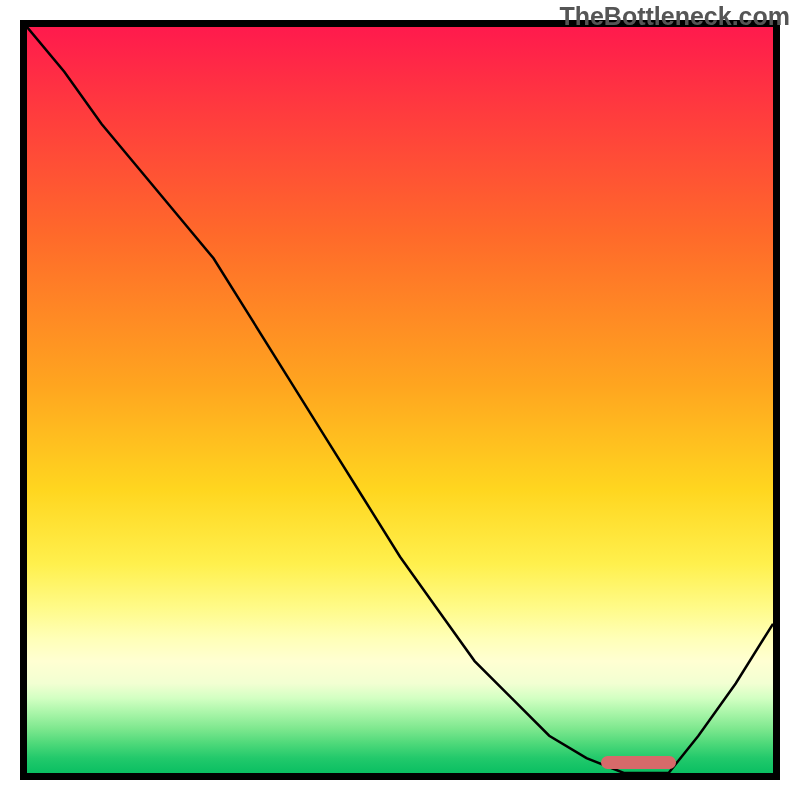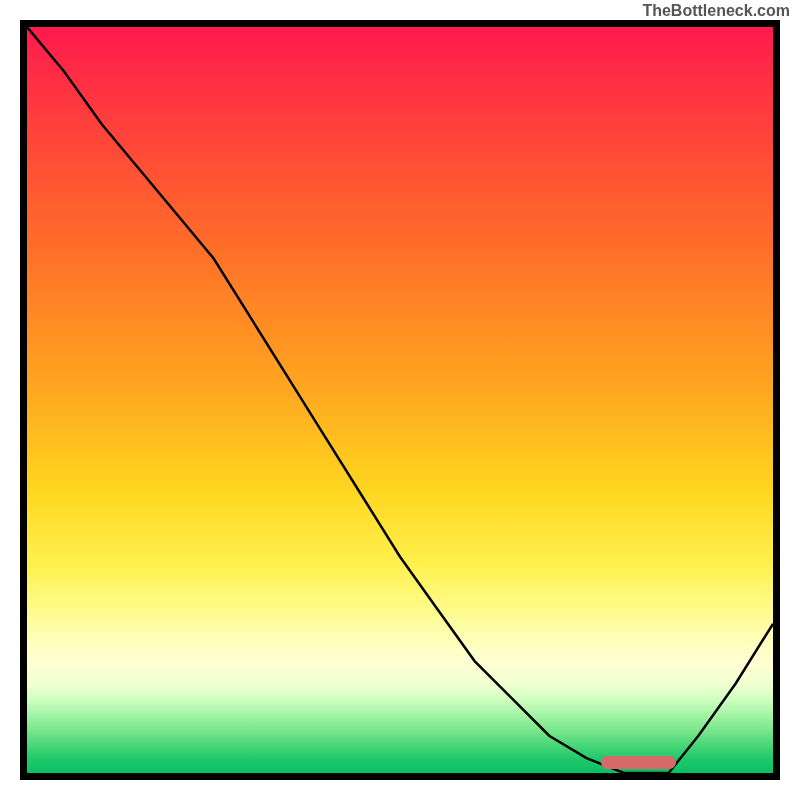--- a/index.html
+++ b/index.html
@@ -8,21 +8,21 @@
     width: 800px;
     height: 800px;
     background: #ffffff;
     font-family: Arial, Helvetica, sans-serif;
     overflow: hidden;
   }
   .watermark {
     position: absolute;
     top: 2px;
     right: 10px;
-    font-size: 16px;
+    font-size: 25px;
     font-weight: bold;
     color: #555;
     z-index: 10;
     pointer-events: none;
   }
   .chart-frame {
     position: absolute;
     left: 20px;
     top: 20px;
     width: 760px;

